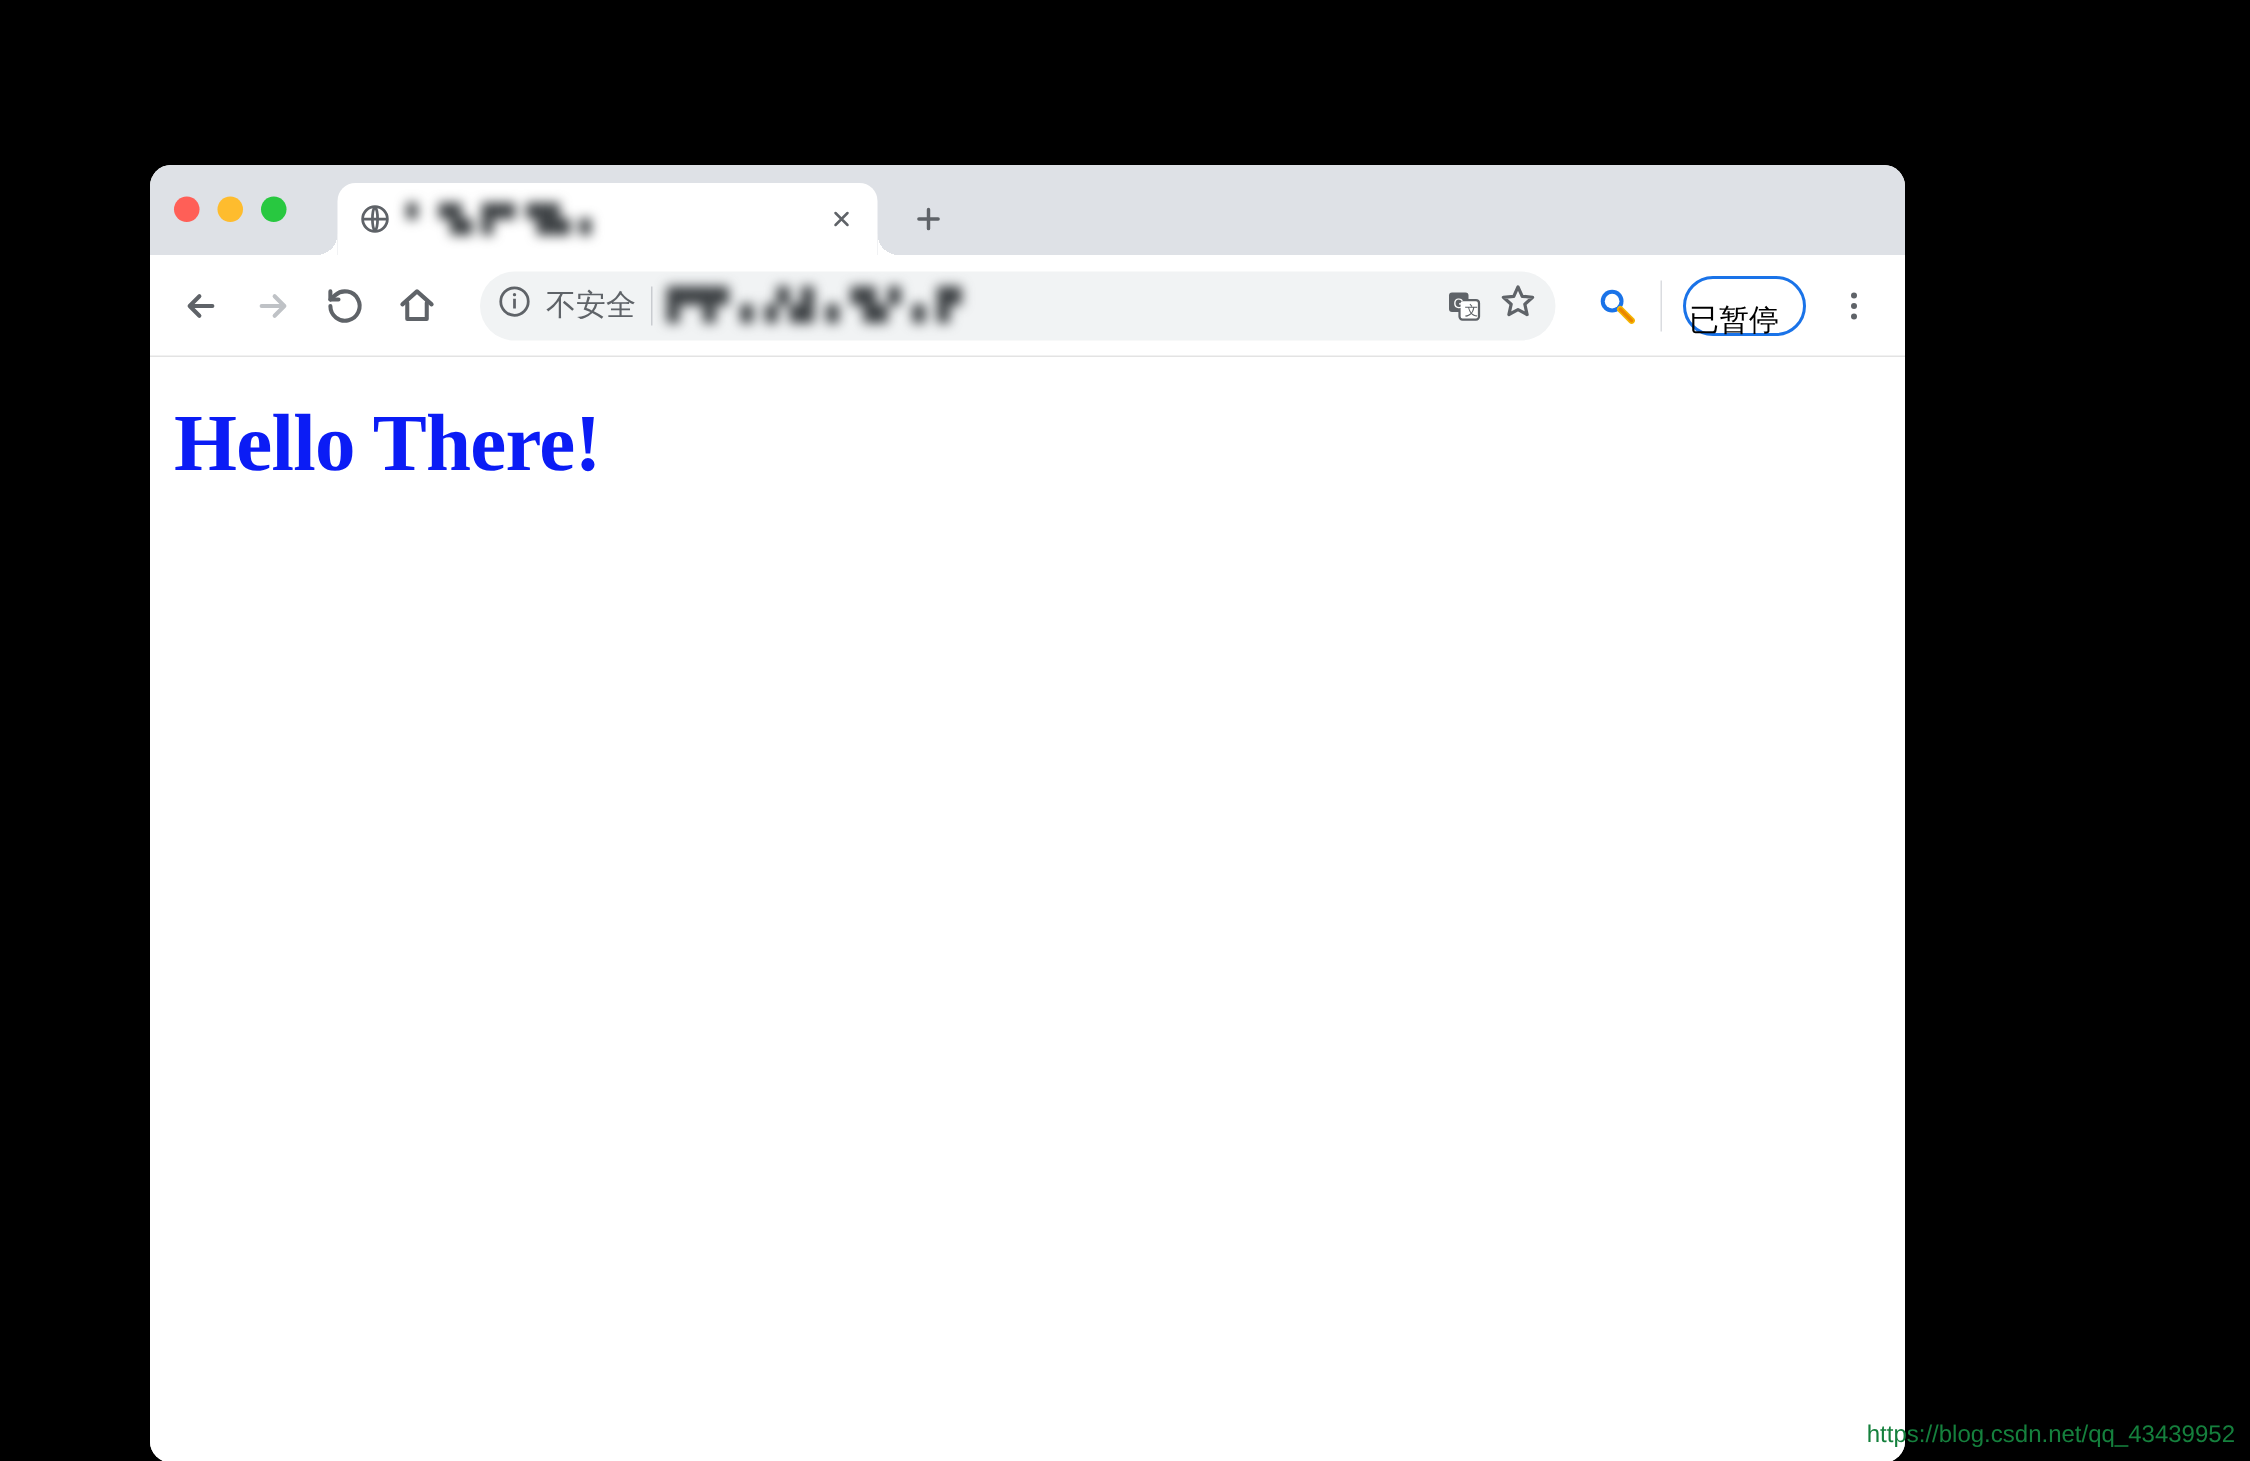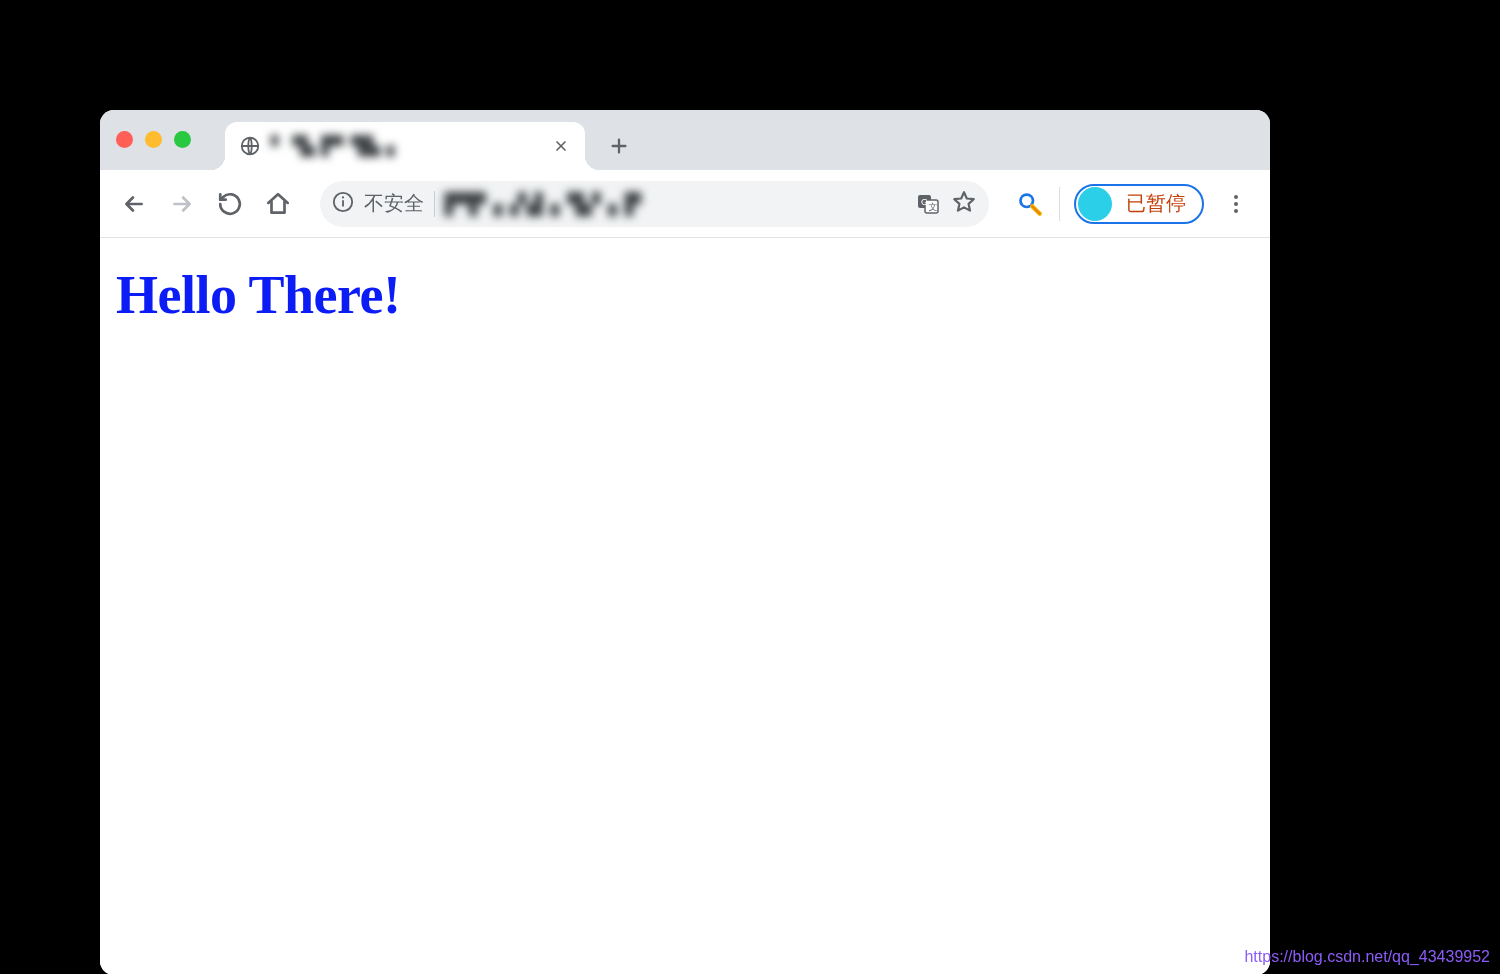--- a/index.html
+++ b/index.html
@@ -165,22 +165,23 @@
       width:1px;height:34px;background:#dadce0;margin:0 10px;
     }
 
     .profile-pill{
       height:40px;
       border:2px solid #1a73e8;
       border-radius:20px;
       display:flex;align-items:center;
       padding:0 16px 0 2px;
       gap:14px;
-      color:#c2410c;
+      color:#000000;
       font-size:20px;
+      flex-direction:column;
     }
     .profile-pill .avatar{
       width:34px;height:34px;border-radius:50%;
       background:#2bd0e8;
     }
 
     .menu-btn{
       width:44px;height:44px;display:flex;align-items:center;justify-content:center;
       color:#5f6368;border-radius:50%;margin-left:6px;
     }
@@ -198,21 +199,21 @@
       color:#0b1cf5;
       letter-spacing:-0.5px;
       font-family:Liberation Serif, serif;
     }
 
     .watermark{
       position:absolute;
       right:10px;
       bottom:8px;
       font-size:16px;
-      color:#8b5cf6;
+      color:#15803d;
       font-family:Arial,sans-serif;
     }
   </style>
 </head>
 <body>
 
 <div class="browser-window">
 
   <div class="tab-strip">
     <div class="traffic-lights">

